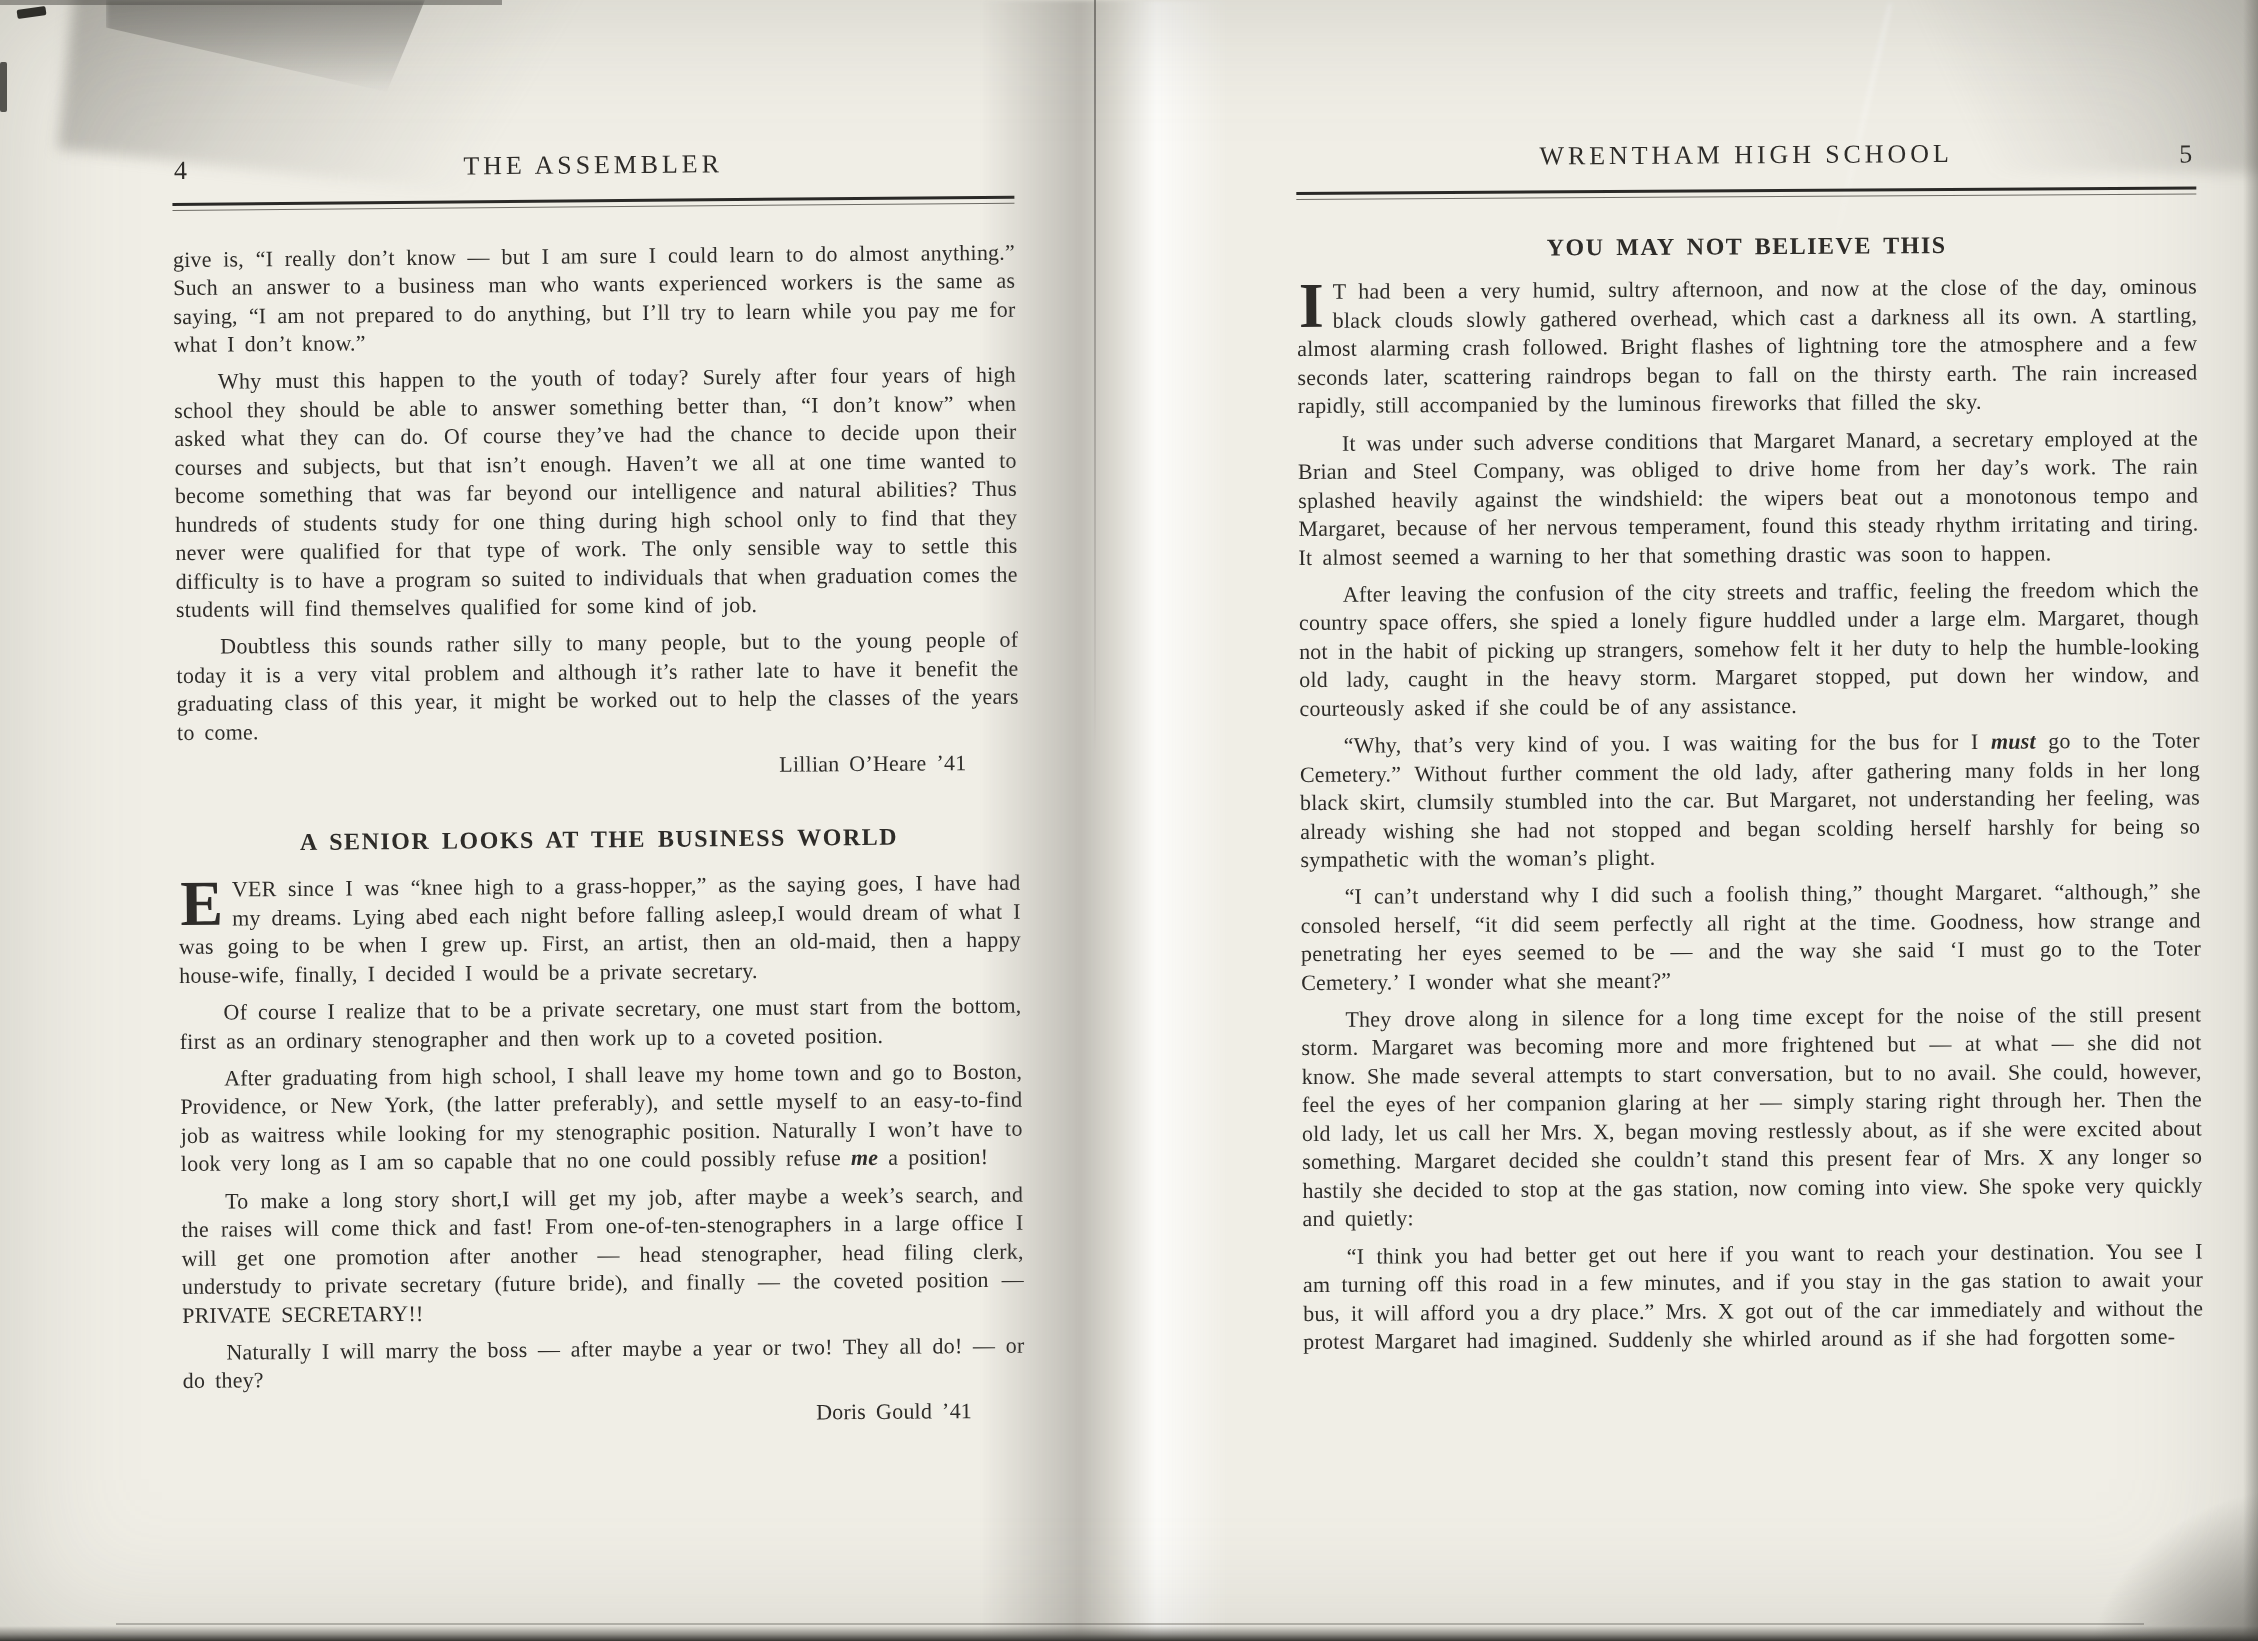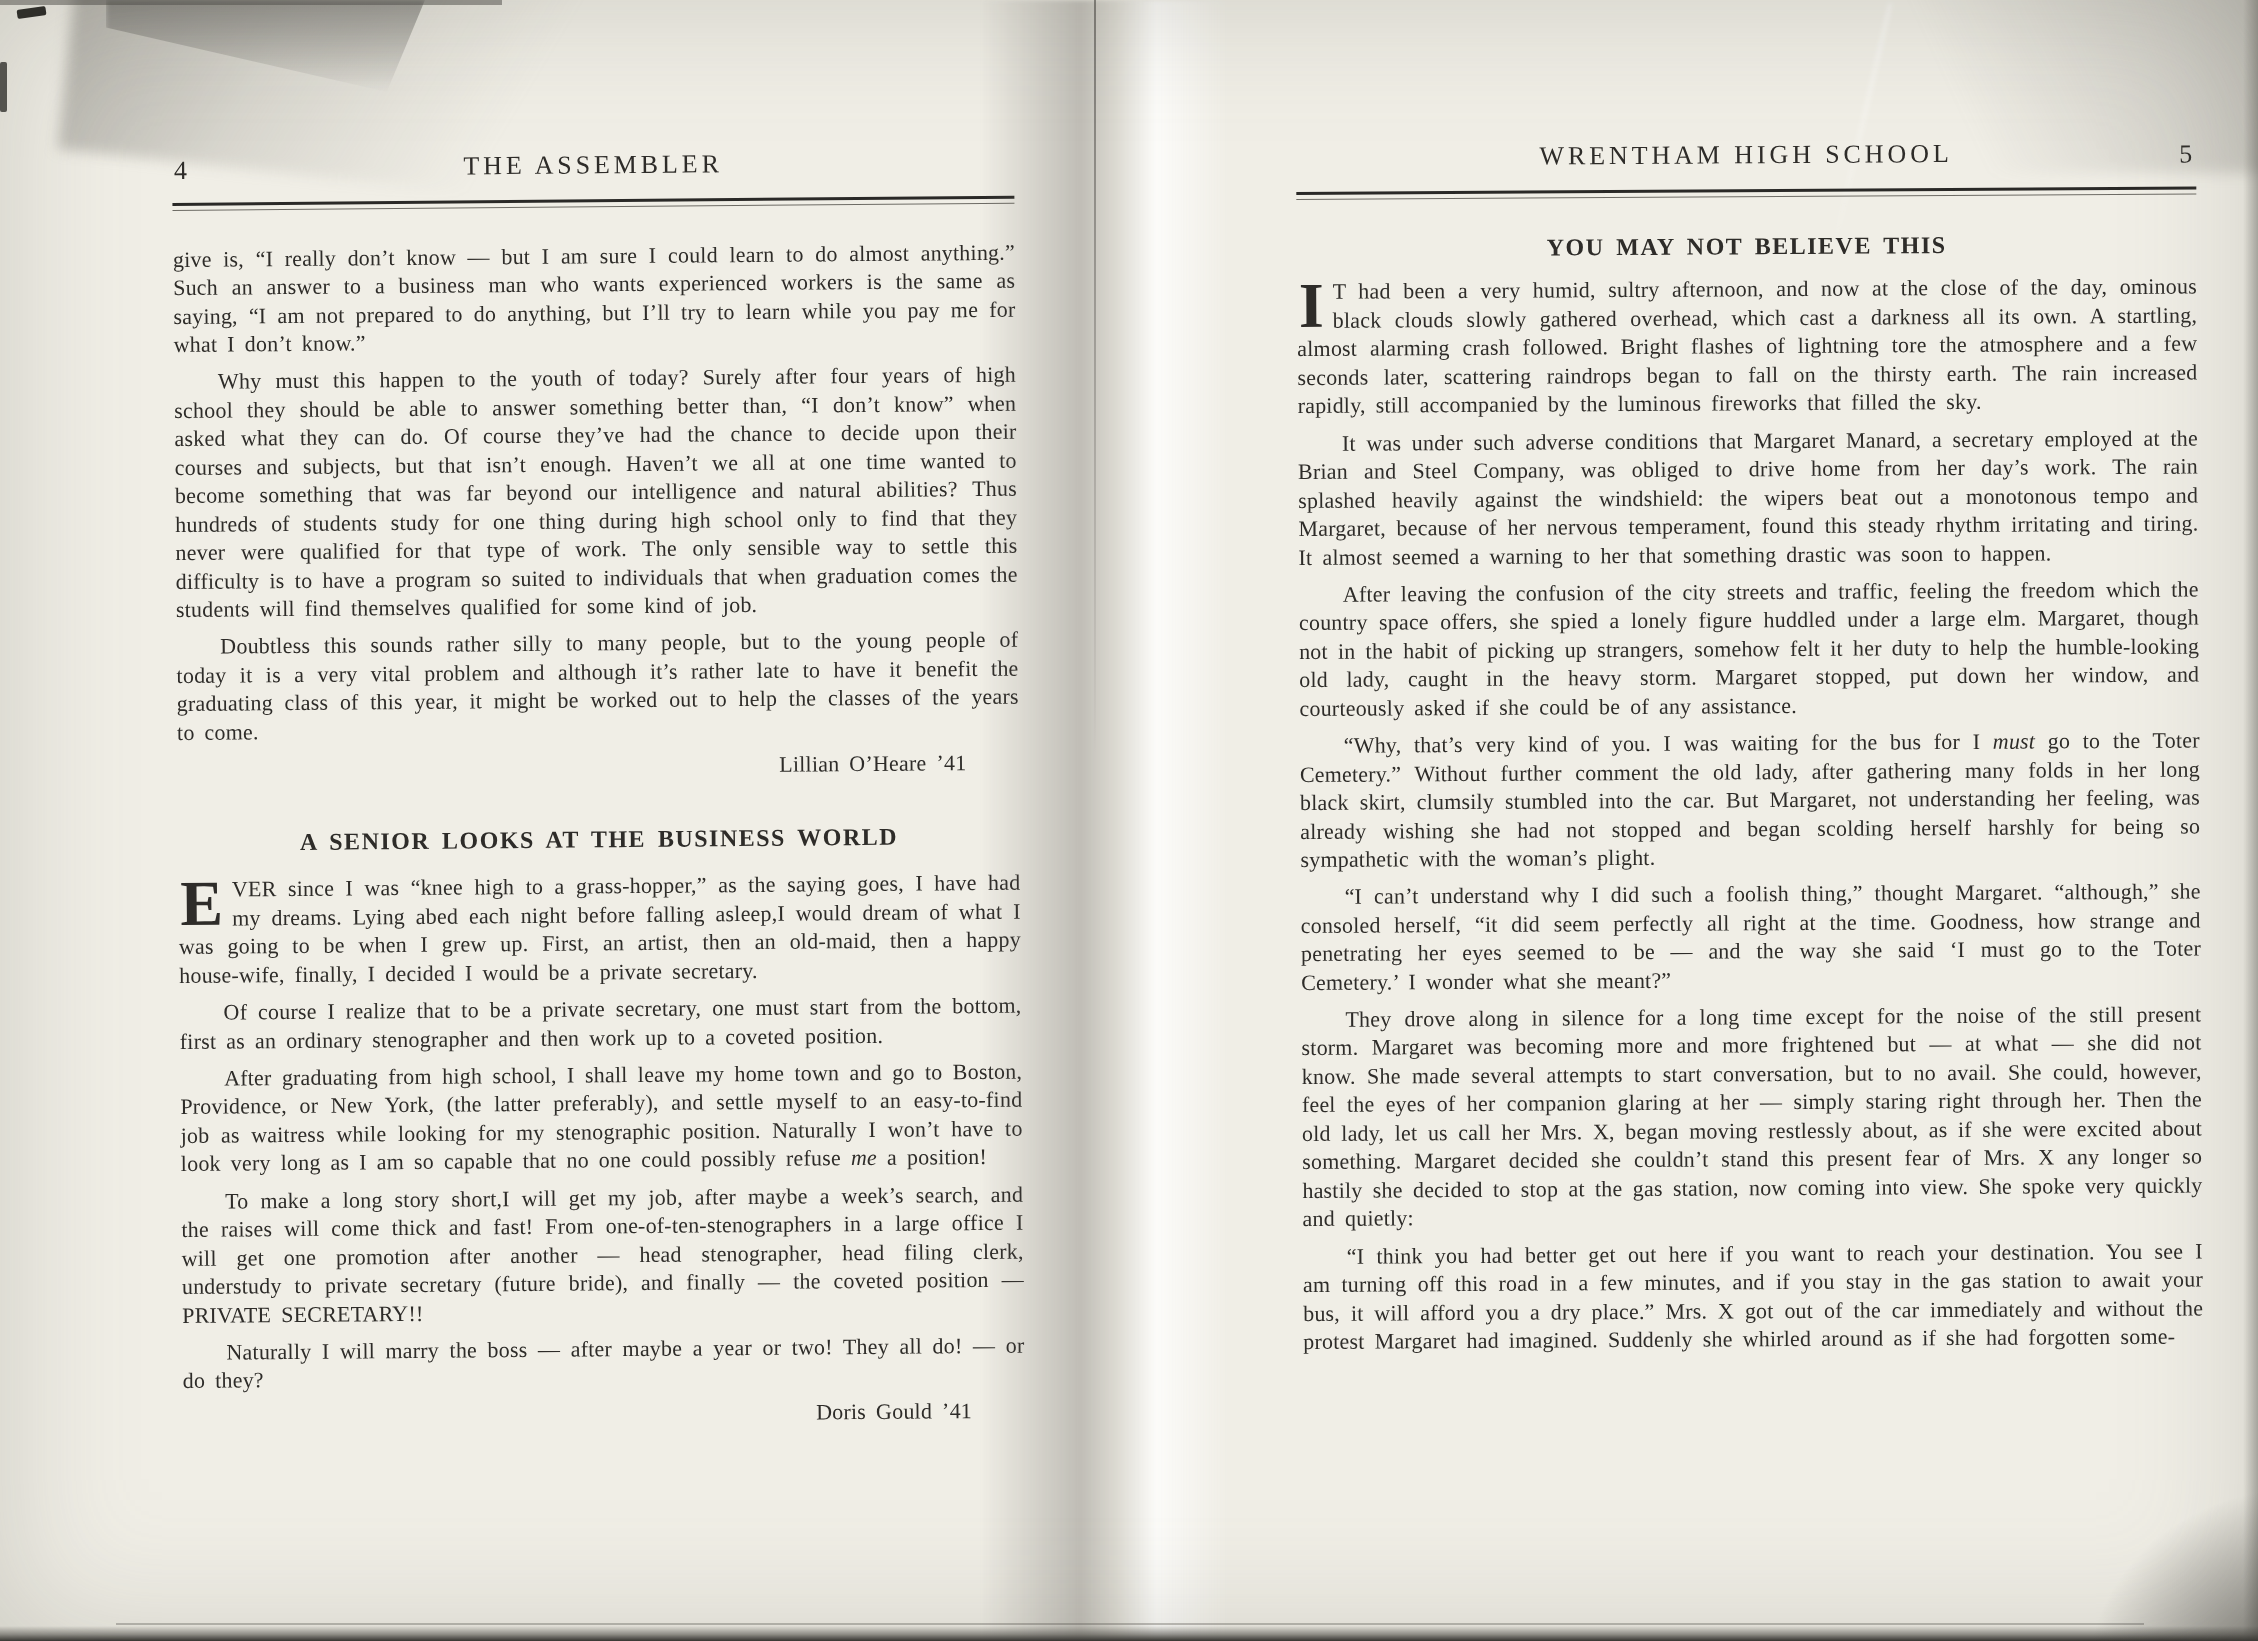--- a/index.html
+++ b/index.html
@@ -53,21 +53,21 @@
   .rule::after{content:"";display:block;margin-top:3.9px;border-top:1.9px solid #6d6b65;}
   .pagebody{margin-top:35px;font-size:22px;line-height:28.5px;text-align:justify;
     word-spacing:4.3px;letter-spacing:0.2px;}
   .para{margin:0 0 8.7px 0;text-indent:44px;}
   .para.noindent{text-indent:0;}
   .byline{margin:3.9px 53px 1.9px 0;text-align:right;}
   .arttitle{margin:44px 0 19.3px 0;font-size:24px;font-weight:bold;letter-spacing:1.5px;
     text-align:center;text-indent:0;}
   .page.right .arttitle{margin:39px 0 15.4px 0;}
   .dropcap{float:left;font-size:64px;line-height:48px;font-weight:bold;margin:3.9px 8.7px -5.8px 1.9px;}
-  em{font-style:italic;}
+  em{font-style:italic;font-weight:bold;}
 </style>
 </head>
 <body>
 
 <div class="scan">
 
   <div class="shadow-topleft"></div>
   <div class="corner-topleft"></div>
   <div class="shadow-topright"></div>
   <div class="crease-topright"></div>

